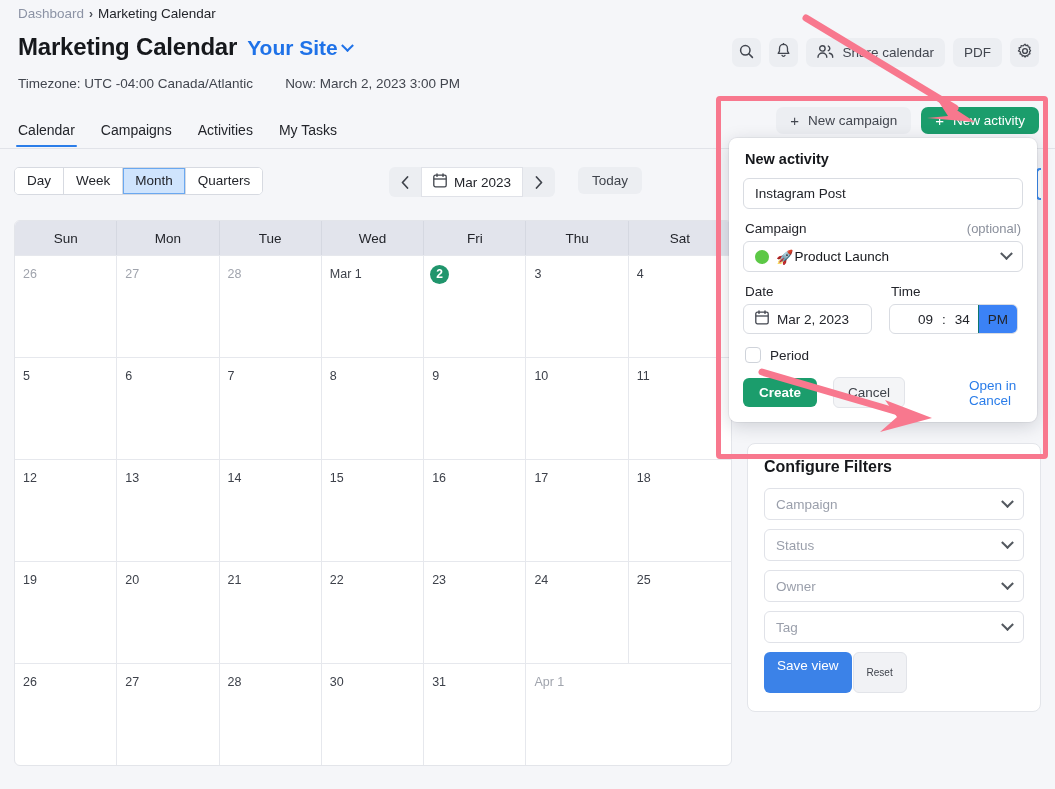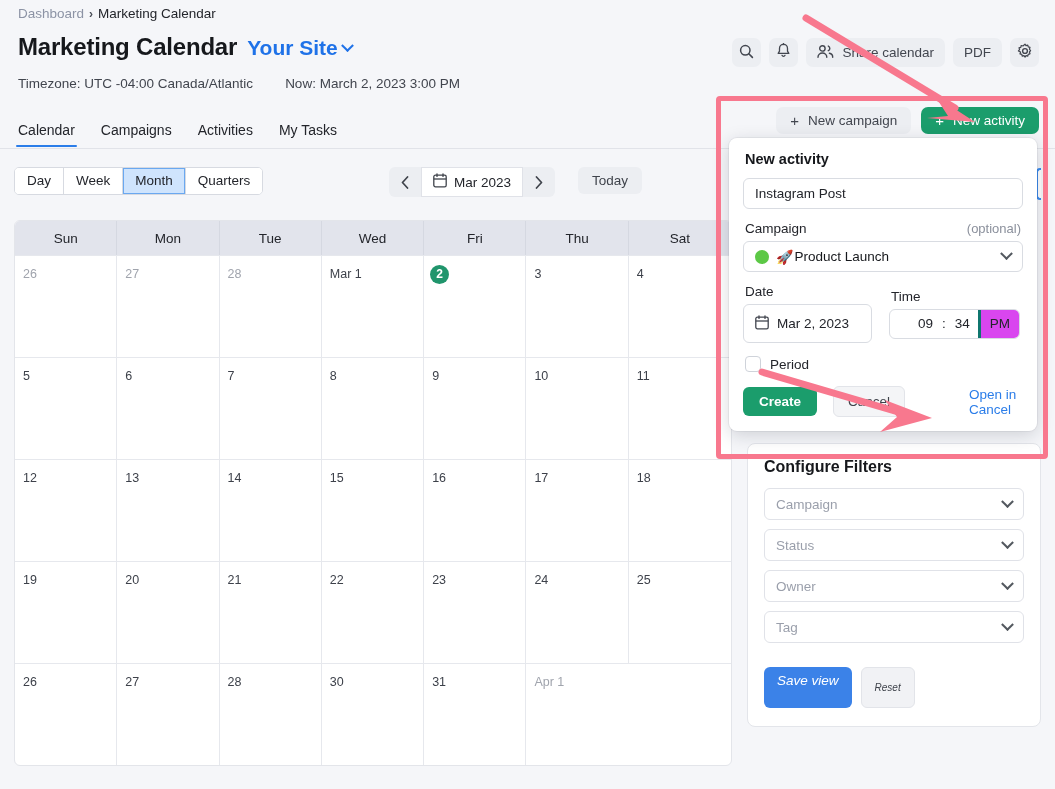--- a/index.html
+++ b/index.html
@@ -71,43 +71,43 @@
   .btn-newactivity { background:#1b9d6c; border-radius:7px; padding:6px 14px; font-size:13.5px; color:#fff; display:flex; align-items:center; gap:9px; cursor:pointer;}
   .plus { font-size:15px; line-height:1; }
 
   .blue-sliver { position:absolute; left:1036px; top:168px; width:5px; height:32px; border:2px solid #3b8df0; border-radius:4px 0 0 4px; border-right:none; background:#fff; }
 
   
   .filters-card { position:absolute; left:747px; top:443px; width:294px; background:#fff; border:1px solid #e3e5ea; border-radius:8px; padding:14px 16px 18px 16px; }
   .filters-title { font-size:16px; font-weight:bold; color:#16181c; margin:0 0 12px 0; }
   .select { position:relative; height:32px; border:1px solid #e0e2e8; border-radius:6px; margin-bottom:9px; display:flex; align-items:center; padding:0 11px; font-size:13.5px; color:#9a9fab; cursor:pointer; background:#fff;}
   .chev { position:absolute; right:11px; width:9px; height:9px; border-right:2px solid #53585f; border-bottom:2px solid #53585f; transform:rotate(45deg) translate(-2px,-2px); }
-  .filters-actions { display:flex; gap:9px; margin-top:24px;font-style:italic; }
+  .filters-actions { display:flex; gap:1px; margin-top:9px; }
   .btn-saveview { background:#3b82e8; color:#fff; font-size:13.5px; padding:6px 13px; border-radius:6px; cursor:pointer;}
   .btn-reset { background:#f1f2f5; color:#3f434b; font-size:10px; padding:14px 13px; border-radius:6px; border:1px solid #e2e4e9; cursor:pointer;}
 
   
   .popup { position:absolute; left:729px; top:138px; width:308px; background:#fff; border-radius:8px; box-shadow:0 4px 18px rgba(20,25,40,.17), 0 0 0 1px rgba(20,25,40,.05); padding:13px 14px 14px 14px; }
   .popup-title { font-size:14.5px; font-weight:bold; color:#16181c; margin:0 0 11px 2px; }
   .text-input { height:31px; border:1px solid #d9dce2; border-radius:6px; display:flex; align-items:center; padding:0 11px; font-size:13.5px; color:#23252b; background:#fff; }
   .field-label-row { display:flex; justify-content:space-between; align-items:baseline; margin:12px 2px 5px 2px; }
   .field-label { font-size:13.5px; color:#23252b; }
   .field-optional { font-size:13px; color:#8b909c; }
   .campaign-select { height:31px; border:1px solid #d9dce2; border-radius:6px; display:flex; align-items:center; padding:0 11px; font-size:13.5px; color:#16181c; position:relative; cursor:pointer;}
   .dot { width:14px; height:14px; border-radius:50%; background:#5cc846; margin-right:7px; flex:none; }
   .rocket { font-size:14px; margin-right:1px; }
 
-  .dt-row { display:flex; gap:17px; margin-top:12px;align-items:center; }
+  .dt-row { display:flex; gap:17px; margin-top:12px; }
   .dt-col { }
   .dt-label { font-size:13.5px; color:#23252b; margin:0 0 5px 2px; }
-  .date-input { height:39px; min-width:129px; border:1px solid #d9dce2; border-radius:6px; display:flex; align-items:center; gap:8px; padding:0 11px; font-size:13.5px; color:#23252b; cursor:pointer;}
+  .date-input { height:30px; min-width:129px; border:1px solid #d9dce2; border-radius:6px; display:flex; align-items:center; gap:8px; padding:0 11px; font-size:13.5px; color:#23252b; cursor:pointer;}
   .time-input { height:30px; border:1px solid #d9dce2; border-radius:6px; display:flex; align-items:stretch; overflow:hidden; font-size:13.5px; color:#23252b;padding-left:20px; }
   .time-seg { display:flex; align-items:center; justify-content:center; padding:0 8px; cursor:pointer;}
   .time-colon { display:flex; align-items:center; padding:0 1px; color:#23252b;}
-  .time-ampm { display:flex; align-items:center; justify-content:center; padding:0 9px; background:#d946ef; border-left:3px solid #0f766e; cursor:pointer;}
+  .time-ampm { display:flex; align-items:center; justify-content:center; padding:0 9px; background:#3b82f6; border-left:1px solid #0f766e; cursor:pointer;}
 
   .period-row { display:flex; align-items:center; gap:9px; margin:13px 0 0 2px; }
   .checkbox { width:16px; height:16px; border:1px solid #cfd3da; border-radius:4px; background:#fff; }
   .period-label { font-size:13.5px; color:#23252b; }
 
   .popup-actions { display:flex; align-items:center; gap:16px; margin-top:14px; }
   .btn-create { background:#1b9d6c; color:#fff; font-size:13.5px; font-weight:bold; padding:7px 16px; border-radius:6px; cursor:pointer;}
   .btn-cancel { background:#f4f5f7; color:#3f434b; font-size:13.5px; padding:7px 14px; border-radius:6px; border:1px solid #e2e4e9; cursor:pointer;}
   .link-editor { color:#2b7de9; font-size:13.5px; margin-left:48px; cursor:pointer;}
 

